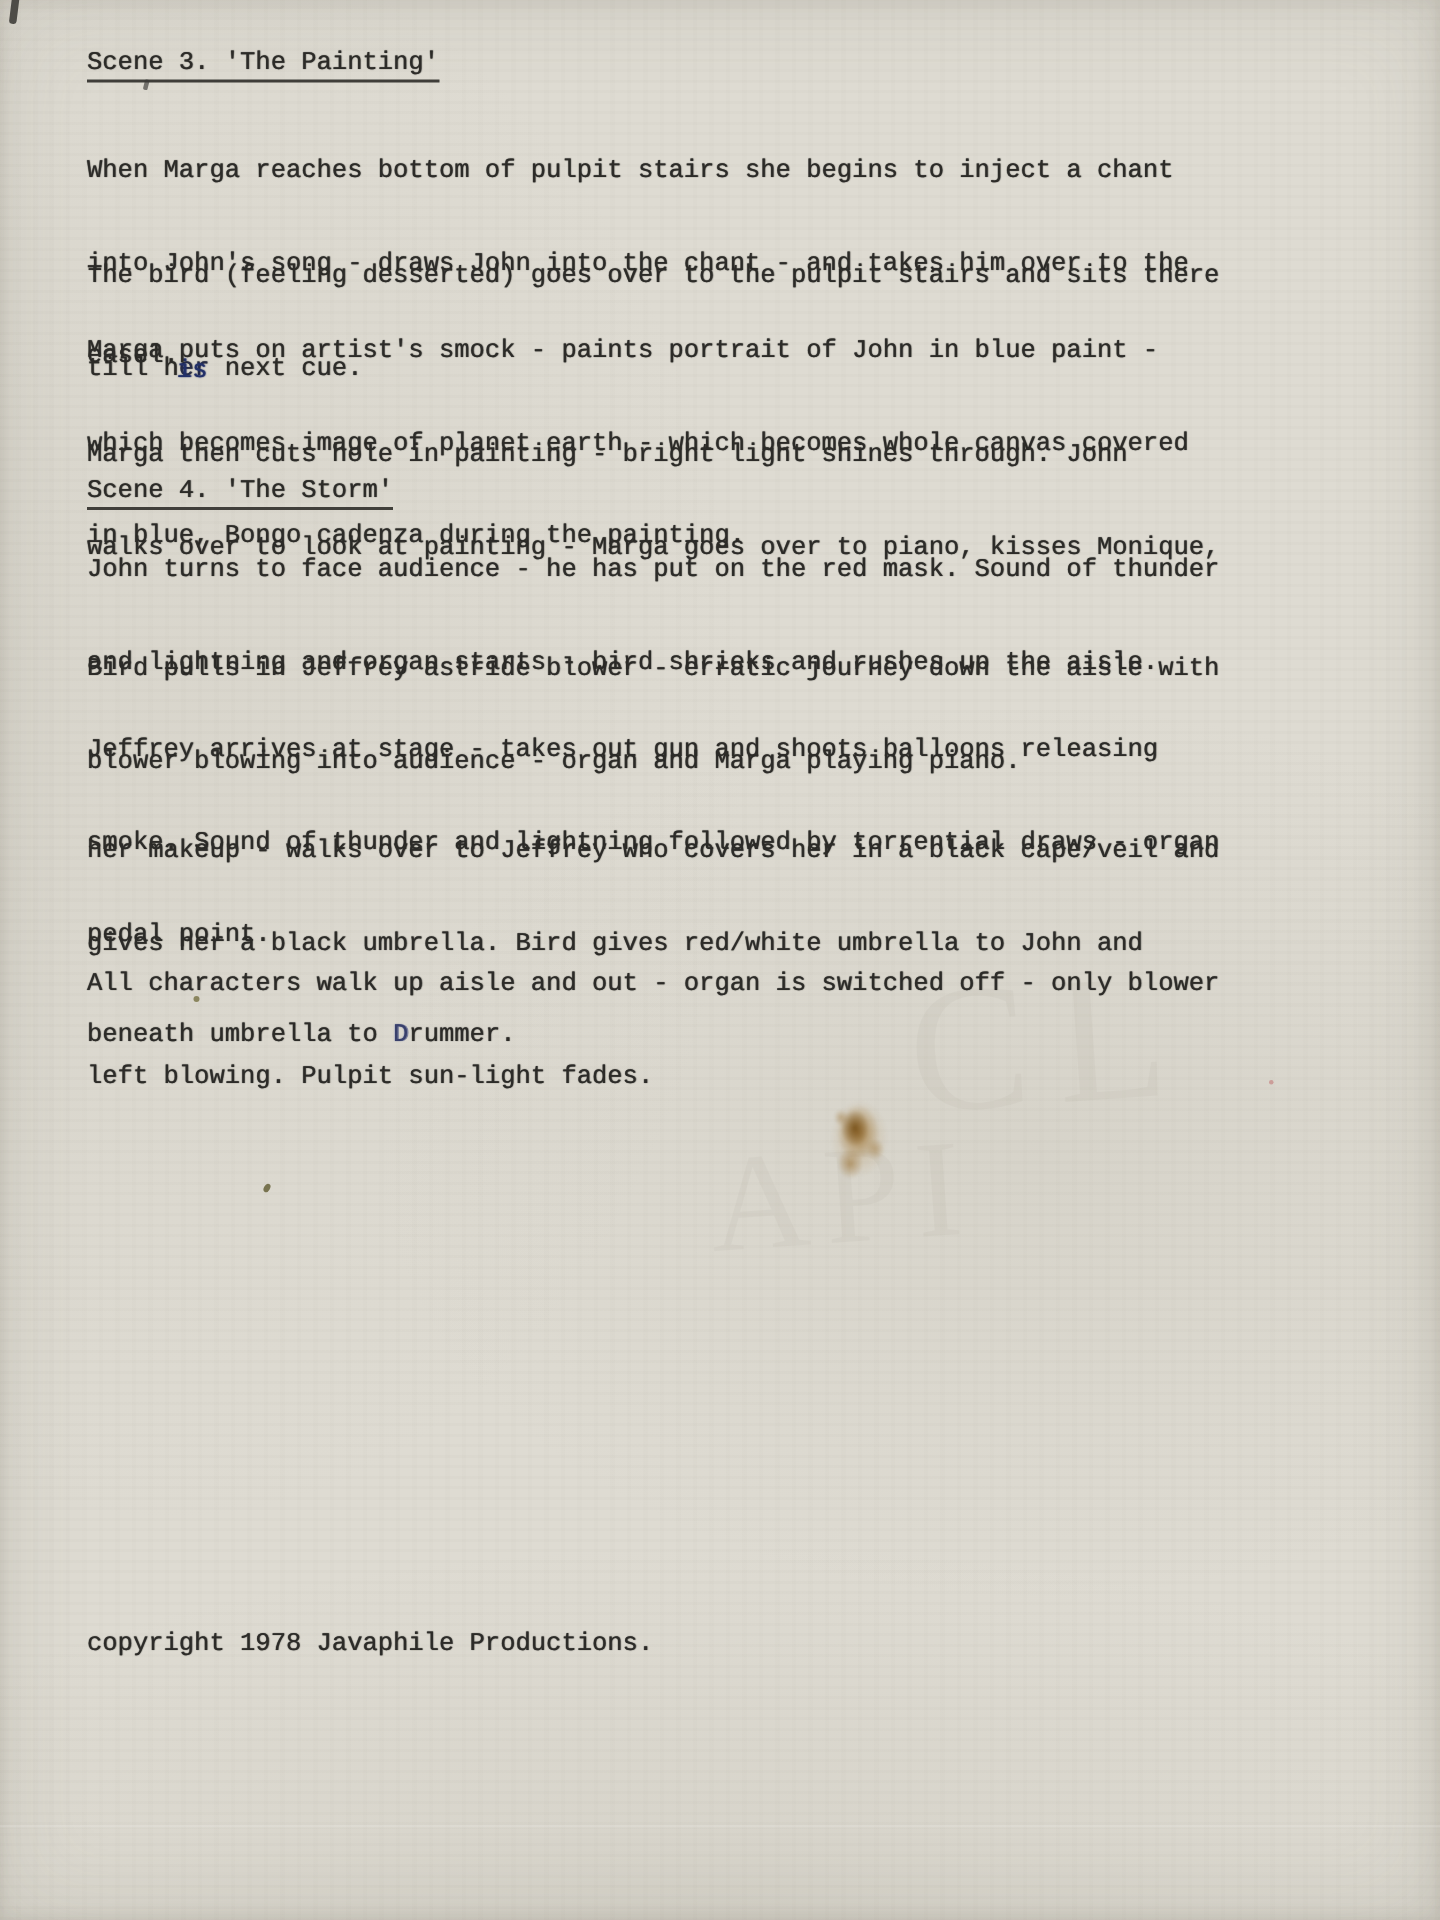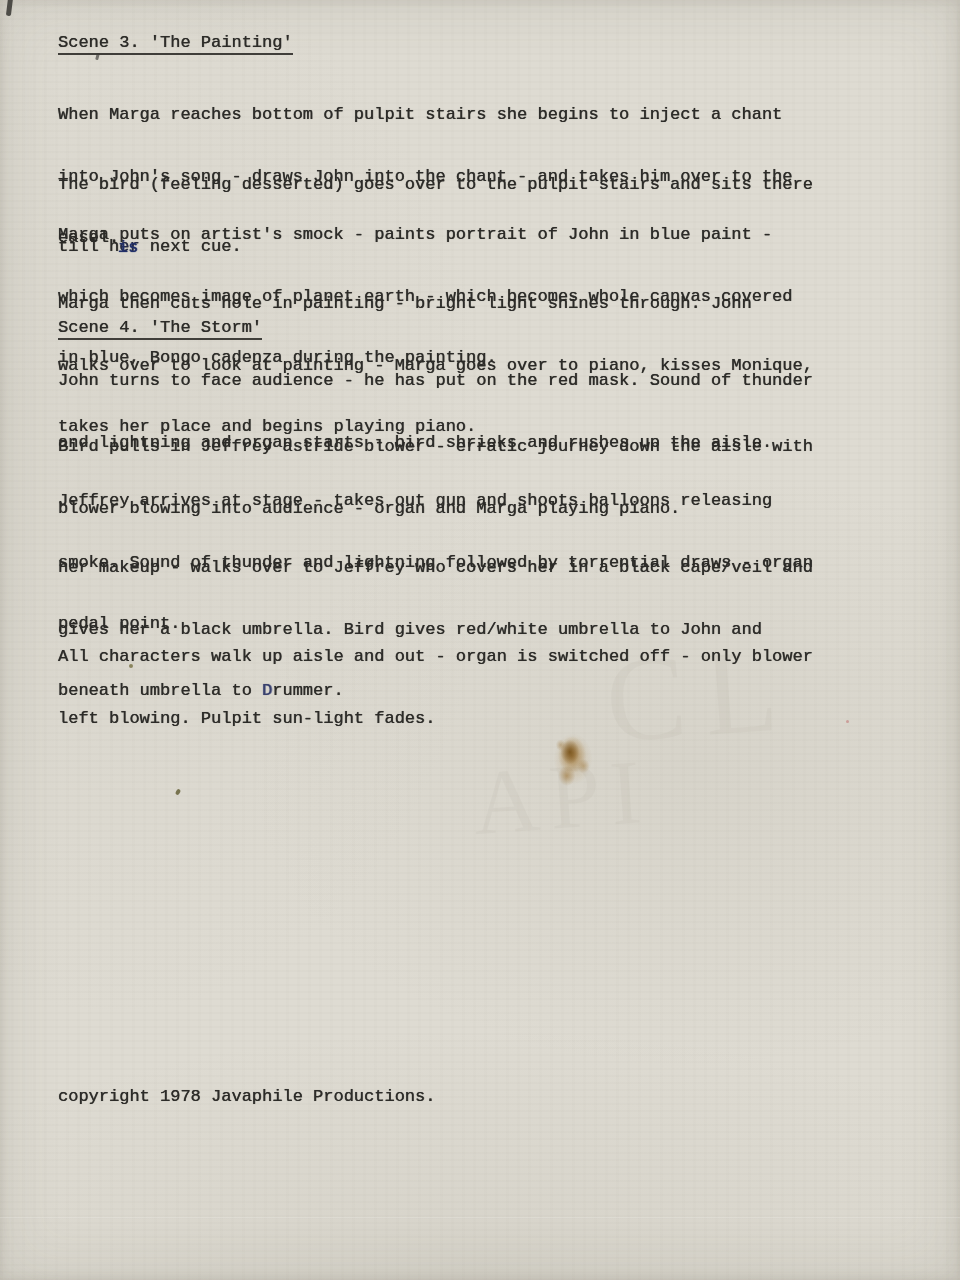--- a/index.html
+++ b/index.html
@@ -121,21 +121,20 @@
 
     <div class="block pos-p3">
       <div class="ln">Marga puts on artist's smock - paints portrait of John in blue paint -</div>
       <div class="ln">which becomes image of planet earth - which becomes whole canvas covered</div>
       <div class="ln">in blue, Bongo cadenza during the painting.</div>
     </div>
 
     <div class="block pos-p4">
       <div class="ln">Marga then cuts hole in painting - bright light shines through. John</div>
       <div class="ln">walks over to look at painting - Marga goes over to piano, kisses Monique,</div>
-      <div class="ln">takes her place and begins playing piano.</div>
     </div>
 
     <h2 class="block scene-heading pos-h2"><span class="hd">Scene 4. 'The Storm'</span></h2>
 
     <div class="block pos-p5">
       <div class="ln">John turns to face audience - he has put on the red mask. Sound of thunder</div>
       <div class="ln">and lightning and organ starts - bird shrieks and rushes up the aisle.</div>
     </div>
 
     <div class="block pos-p6">

